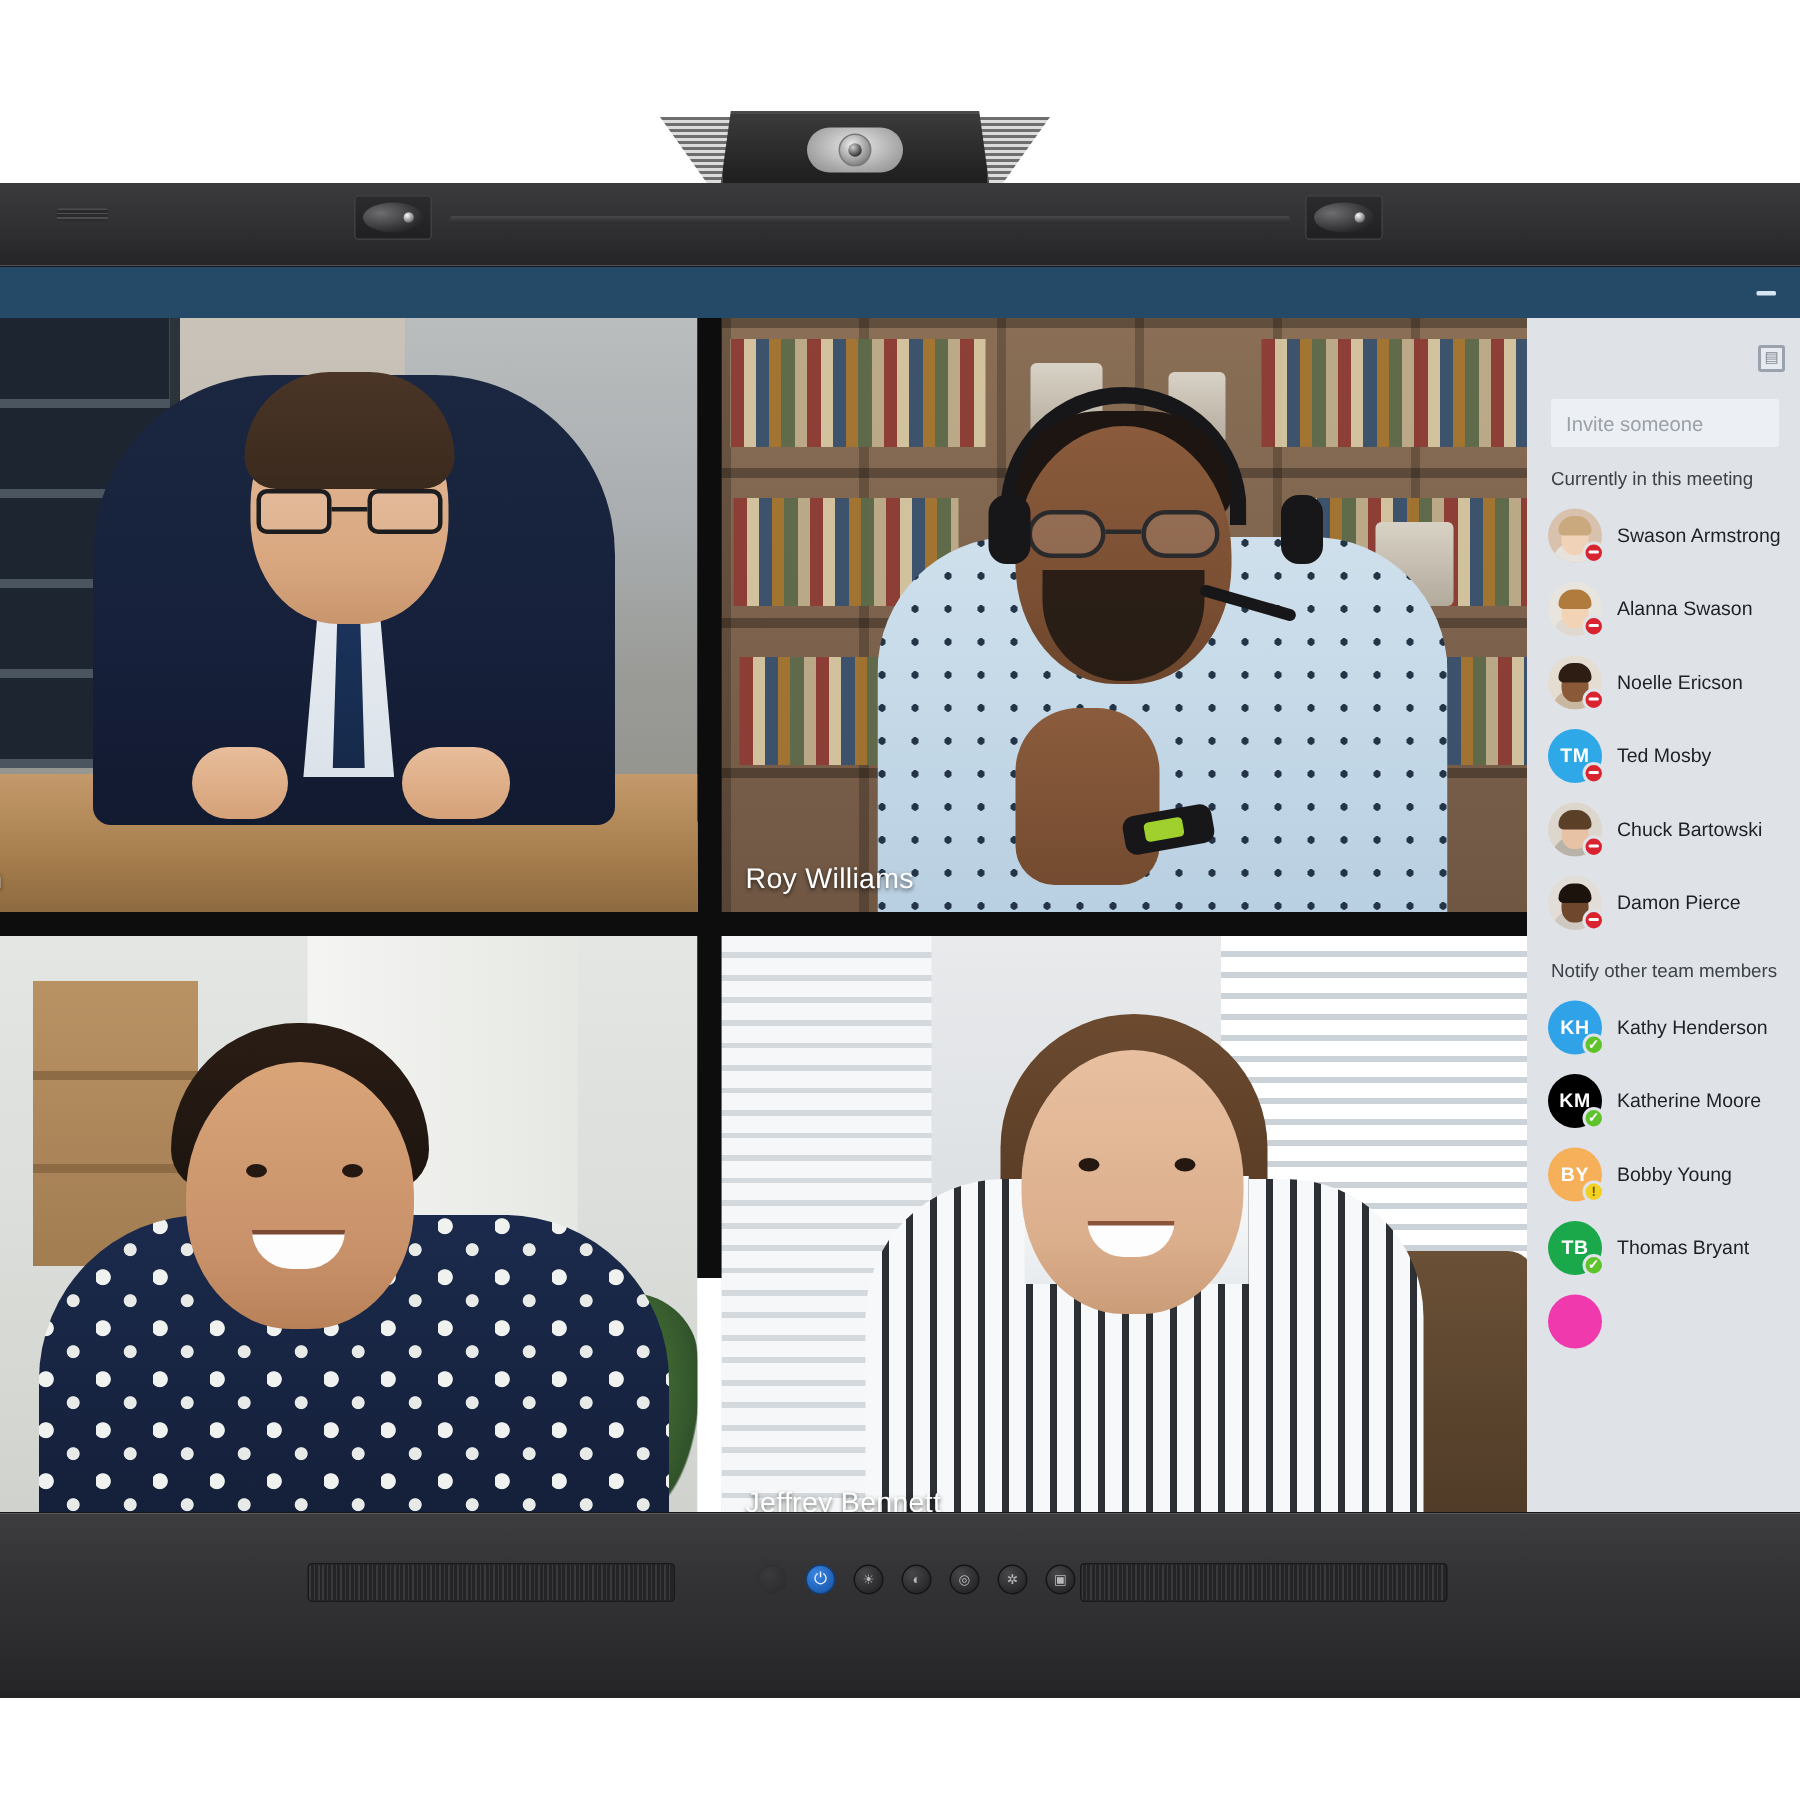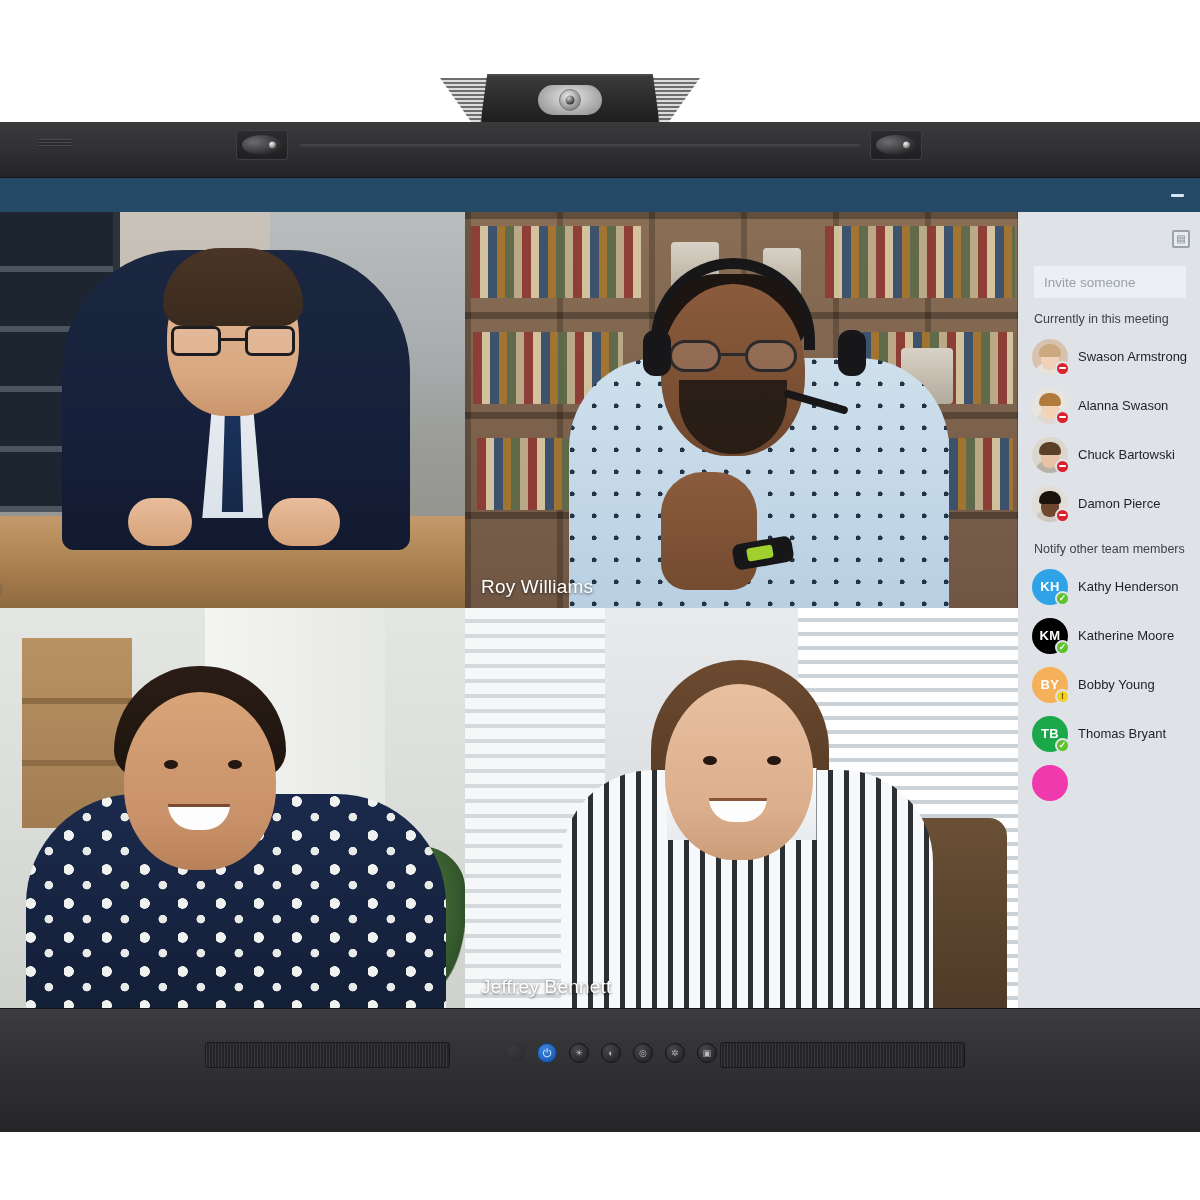--- a/index.html
+++ b/index.html
@@ -169,21 +169,21 @@
 
   #app-body { position: relative; display: flex; height: 796px; width: 100%; }
 
   
   #video-grid {
     position: relative;
     width: 1018px; height: 640px;
     display: grid;
     grid-template-columns: 465px 553px;
     grid-template-rows: 396px 400px;
-    gap: 0;
+    gap: 16px;
     background: #0d0d0d;
   }
   .tile { position: relative; overflow: hidden; }
   .tile .scene-bg { position: absolute; inset: 0; }
   .tile .nametag {
     position: absolute; left: 16px; bottom: 10px;
     color: #ffffff;
     font-size: 19px;
     letter-spacing: .2px;
     text-shadow: 0 1px 3px rgba(0,0,0,.65);
@@ -706,22 +706,44 @@
                     <div class="ph-head" style="background:#f2d3b6"></div>
                     <div class="ph-hair" style="background:#b07b3c"></div>
                   </div>
                   <div class="badge mute">
                       <span class="bar"></span>
                     </div>
                 </div>
                 <div class="person-name">Alanna Swason</div>
               </div>
 
-
-
+              <div class="person-row">
+                <div class="avatar-wrap">
+                  <div class="avatar photo" style="background:#e5dcd2">
+                    <div class="ph-body" style="background:#c9b79f"></div>
+                    <div class="ph-head" style="background:#8a5a38"></div>
+                    <div class="ph-hair" style="background:#2d1d12"></div>
+                  </div>
+                  <div class="badge mute">
+                      <span class="bar"></span>
+                    </div>
+                </div>
+                <div class="person-name">Noelle Ericson</div>
+              </div>
+
+
+              <div class="person-row">
+                <div class="avatar-wrap">
+                  <div class="avatar" style="background:#2fa8e8">TM</div>
+                  <div class="badge mute">
+                      <span class="bar"></span>
+                    </div>
+                </div>
+                <div class="person-name">Ted Mosby</div>
+              </div>
 
               <div class="person-row">
                 <div class="avatar-wrap">
                   <div class="avatar photo" style="background:#dcd6cd">
                     <div class="ph-body" style="background:#b9b2a8"></div>
                     <div class="ph-head" style="background:#e8c2a4"></div>
                     <div class="ph-hair" style="background:#5b3f27"></div>
                   </div>
                   <div class="badge mute">
                       <span class="bar"></span>

